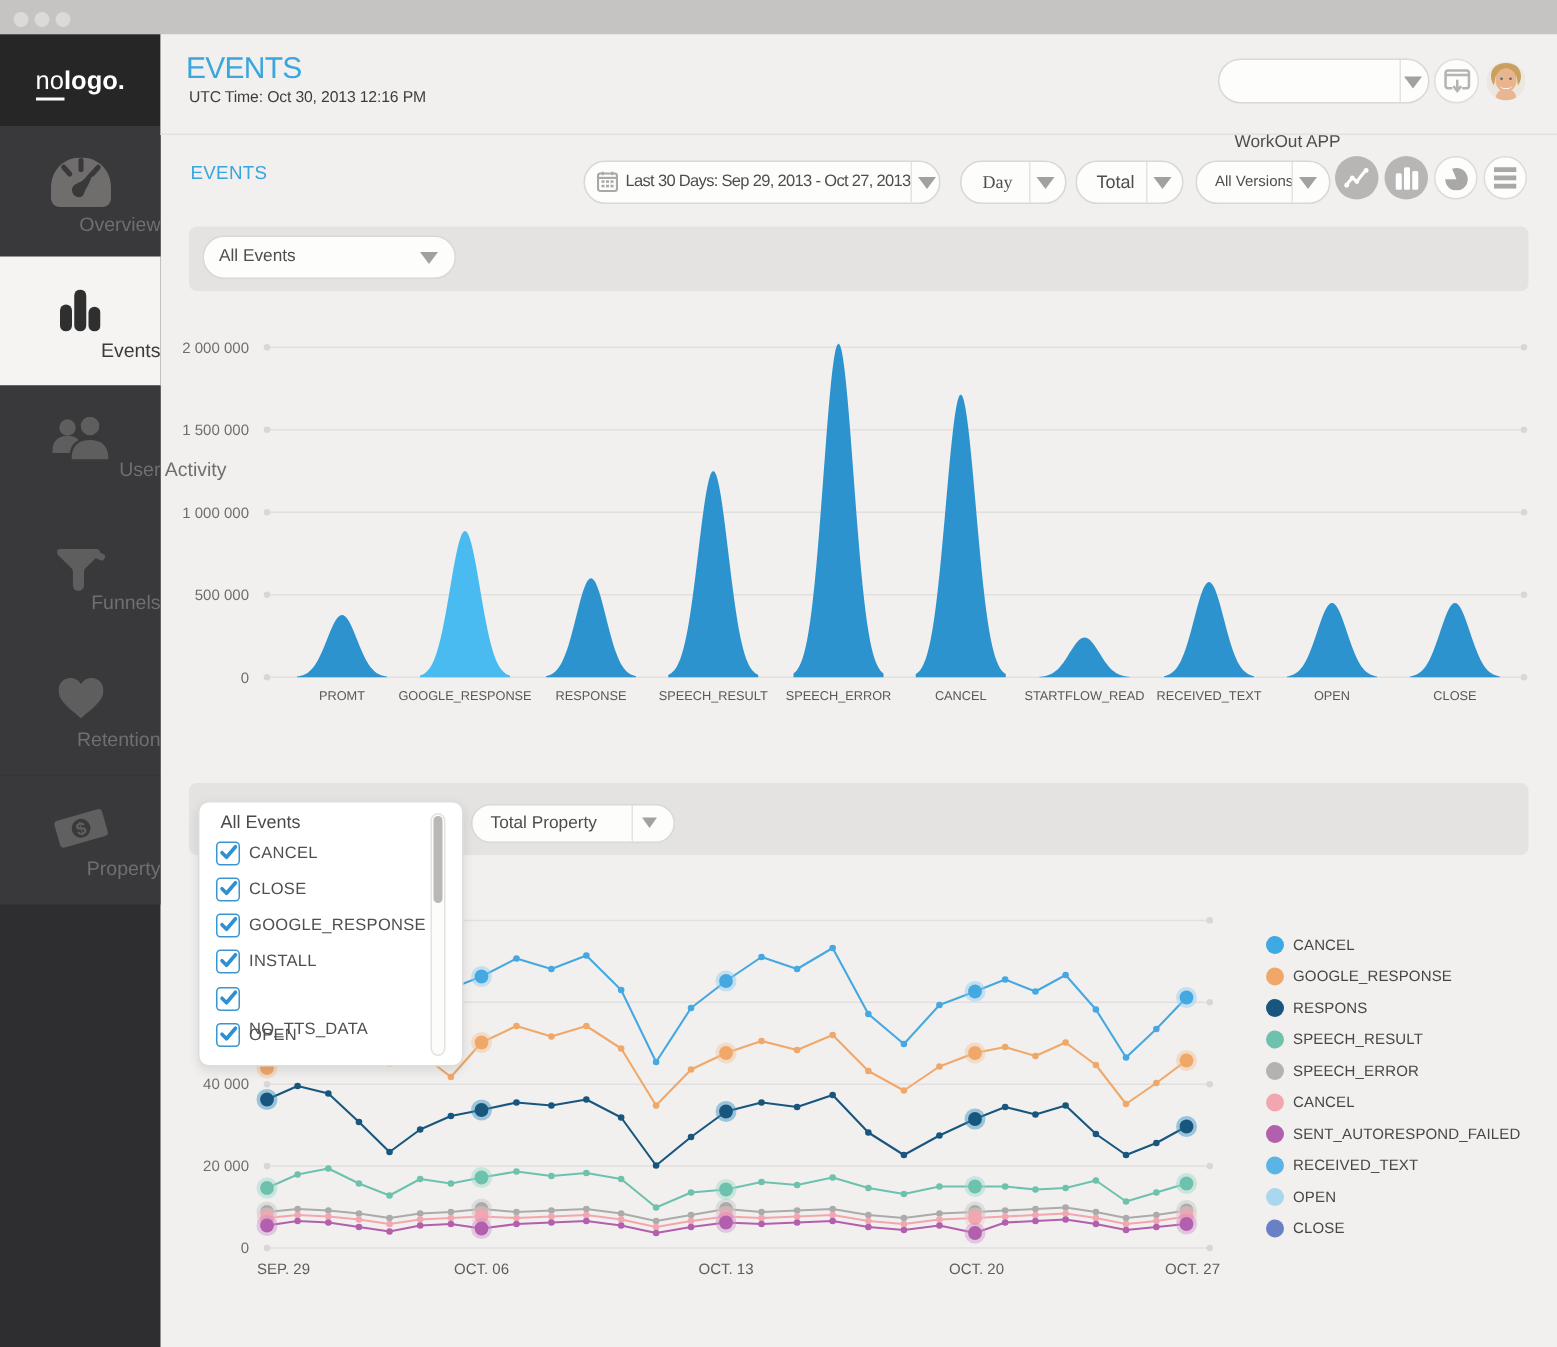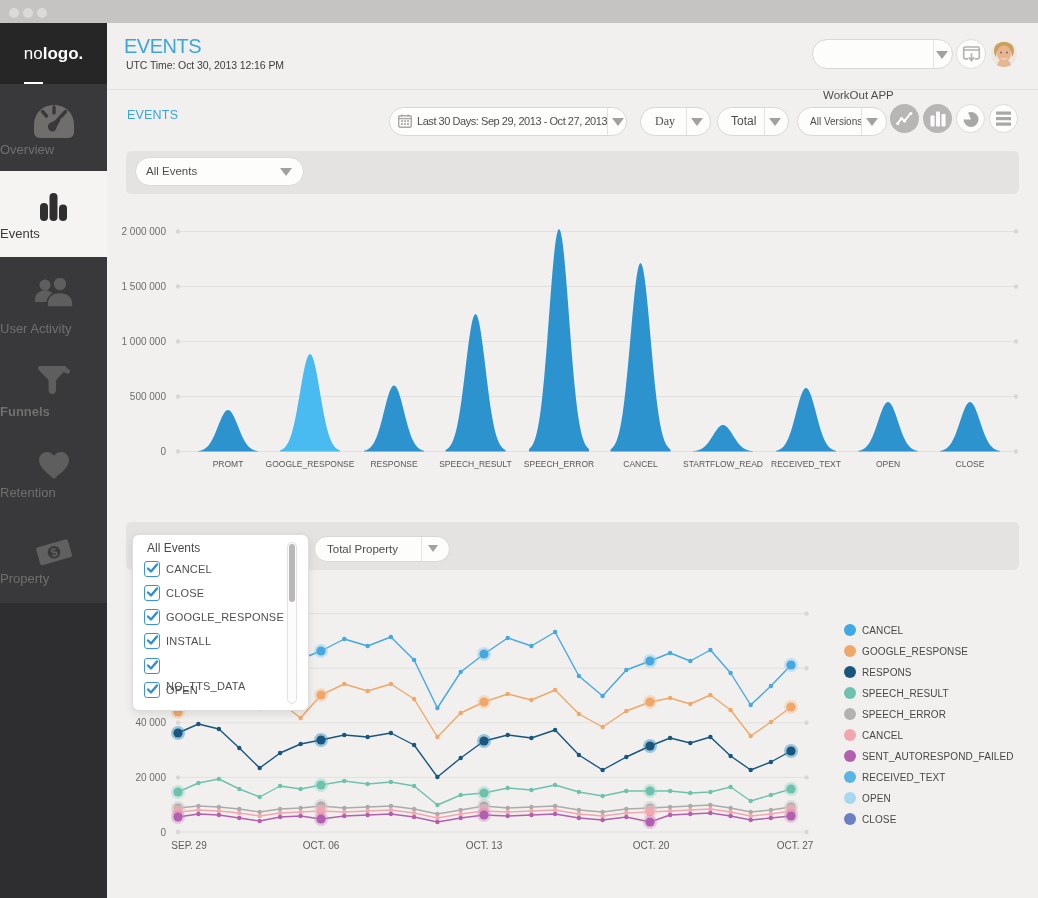--- a/index.html
+++ b/index.html
@@ -4,38 +4,38 @@
 <style>
   * { margin:0; padding:0; box-sizing:border-box; }
   html,body { width:1038px; height:898px; overflow:hidden; }
   body { font-family:"Liberation Sans", sans-serif; background:#f1f0ee; position:relative; }
   .abs { position:absolute; }
   .pill { position:absolute; background:#fdfdfc; border:1px solid #d9d8d6; border-radius:15px; height:29px; }
   .ptext { position:absolute; font-size:12px; color:#4e4e4e; line-height:29px; white-space:nowrap; }
   .pdiv { position:absolute; top:1px; bottom:1px; width:1px; background:#e4e3e1; }
   .tri { position:absolute; width:0; height:0; border-left:6px solid transparent; border-right:6px solid transparent; border-top:8px solid #a2a1a0; }
   .mitem { position:absolute; left:0; width:107px; height:86px; background:#39393b; }
-  .mlabel { position:absolute; width:107px; text-align:left; font-size:13px; color:#6f6f6f; }
+  .mlabel { position:absolute; width:107px; text-align:right; font-size:13px; color:#6f6f6f; }
   .cb { position:absolute; width:16px; height:16px; border:1.5px solid #3a96d2; border-radius:3px; background:#fff; }
   .cbl { position:absolute; font-size:11px; color:#4f4f4f; letter-spacing:0.2px; }
   .lgd { position:absolute; font-size:10px; color:#474747; letter-spacing:0.1px; }
   .lgdot { position:absolute; width:12px; height:12px; border-radius:50%; }
 </style>
 </head>
 <body>
 
 <div class="abs" style="left:0;top:0;width:1038px;height:23px;background:#c5c4c3"></div>
 <div class="abs" style="left:9px;top:8px;width:10px;height:10px;border-radius:50%;background:#dbdad8"></div>
 <div class="abs" style="left:23px;top:8px;width:10px;height:10px;border-radius:50%;background:#dbdad8"></div>
 <div class="abs" style="left:37px;top:8px;width:10px;height:10px;border-radius:50%;background:#dbdad8"></div>
 
 <div class="abs" style="left:0;top:23px;width:107px;height:875px;background:#2e2e30"></div>
 <div class="abs" style="left:0;top:23px;width:107px;height:61px;background:#262626"></div>
 <div class="abs" style="left:0;top:44px;width:107px;text-align:center;font-size:17px;color:#fff;">
-  <span style="font-weight:400;border-bottom:2px solid #fff;padding-bottom:19px;">no</span><span style="font-weight:700">logo.</span>
+  <span style="font-weight:400;border-bottom:2px solid #fff;padding-bottom:2px;">no</span><span style="font-weight:700">logo.</span>
 </div>
 
 <div class="mitem" style="top:84px;height:87px;"></div>
 <div class="mitem" style="top:171px;background:#f5f4f2;"></div>
 <div class="mitem" style="top:257px;height:87px;"></div>
 <div class="mitem" style="top:344px;"></div>
 <div class="mitem" style="top:430px;height:87px;"></div>
 <div class="mitem" style="top:517px;"></div>
 
 <svg class="abs" style="left:34px;top:105px" width="40" height="33" viewBox="0 0 40 33">
@@ -55,27 +55,27 @@
   <rect x="19" y="11.5" width="8" height="16.5" rx="4" fill="#2f2f2f"></rect>
 </svg>
 <div class="mlabel" style="top:226px;color:#3a3a3a;">Events</div>
 
 <svg class="abs" style="left:33px;top:278px" width="42" height="29" viewBox="0 0 42 29">
   <circle cx="12" cy="7" r="5.5" fill="#5e5e5e"></circle>
   <path d="M2,22 C2,15 7,12.5 12,12.5 C17,12.5 22,15 22,22 L22,24 L2,24 Z" fill="#5e5e5e"></path>
   <circle cx="27" cy="6" r="7" fill="#5e5e5e" stroke="#39393b" stroke-width="1.6"></circle>
   <path d="M14,27 C14,17.5 20.5,14.5 27,14.5 C33.5,14.5 40,17.5 40,27 L40,29 L14,29 Z" fill="#5e5e5e" stroke="#39393b" stroke-width="1.6"></path>
 </svg>
-<div class="mlabel" style="top:321px;">User Activity</div>
+<div class="mlabel" style="top:305px;margin-left:44px;">User Activity</div>
 
 <svg class="abs" style="left:38px;top:366px" width="34" height="28" viewBox="0 0 34 28">
   <path d="M2,0 C0.9,0 0,0.9 0,2 C0,2.9 0.4,3.7 1,4.3 L9.6,12.9 C10.2,13.6 10.6,14.5 10.6,15.4 L10.6,24.2 C10.6,26.3 12.2,28 14.3,28 C16.4,28 18,26.3 18,24.2 L18,15.4 C18,14.5 18.4,13.6 19,12.9 L27.6,4.3 C28.2,3.7 28.6,2.9 28.6,2 C28.6,0.9 27.7,0 26.6,0 Z" fill="#5e5e5e"></path>
   <rect x="24" y="0.2" width="9.5" height="4.6" rx="2" fill="#5e5e5e" transform="rotate(24 24 0.2)"></rect>
 </svg>
-<div class="mlabel" style="top:404px;font-weight:bold;">Funnels</div>
+<div class="mlabel" style="top:394px;">Funnels</div>
 
 <svg class="abs" style="left:39px;top:452px" width="30" height="27" viewBox="0 0 30 27">
   <path d="M15,27 C10,22 0,16 0,8.5 C0,3.5 3.5,0 8,0 C11,0 13.5,1.5 15,4 C16.5,1.5 19,0 22,0 C26.5,0 30,3.5 30,8.5 C30,16 20,22 15,27 Z" fill="#5e5e5e"></path>
 </svg>
 <div class="mlabel" style="top:485px;">Retention</div>
 
 <svg class="abs" style="left:35px;top:537px" width="38" height="30" viewBox="0 0 38 30">
   <g transform="rotate(-16 19 15)">
     <rect x="2.5" y="6" width="33" height="18.5" rx="2.5" fill="#606060"></rect>
     <circle cx="19" cy="15.2" r="6.3" fill="#39393b"></circle>

